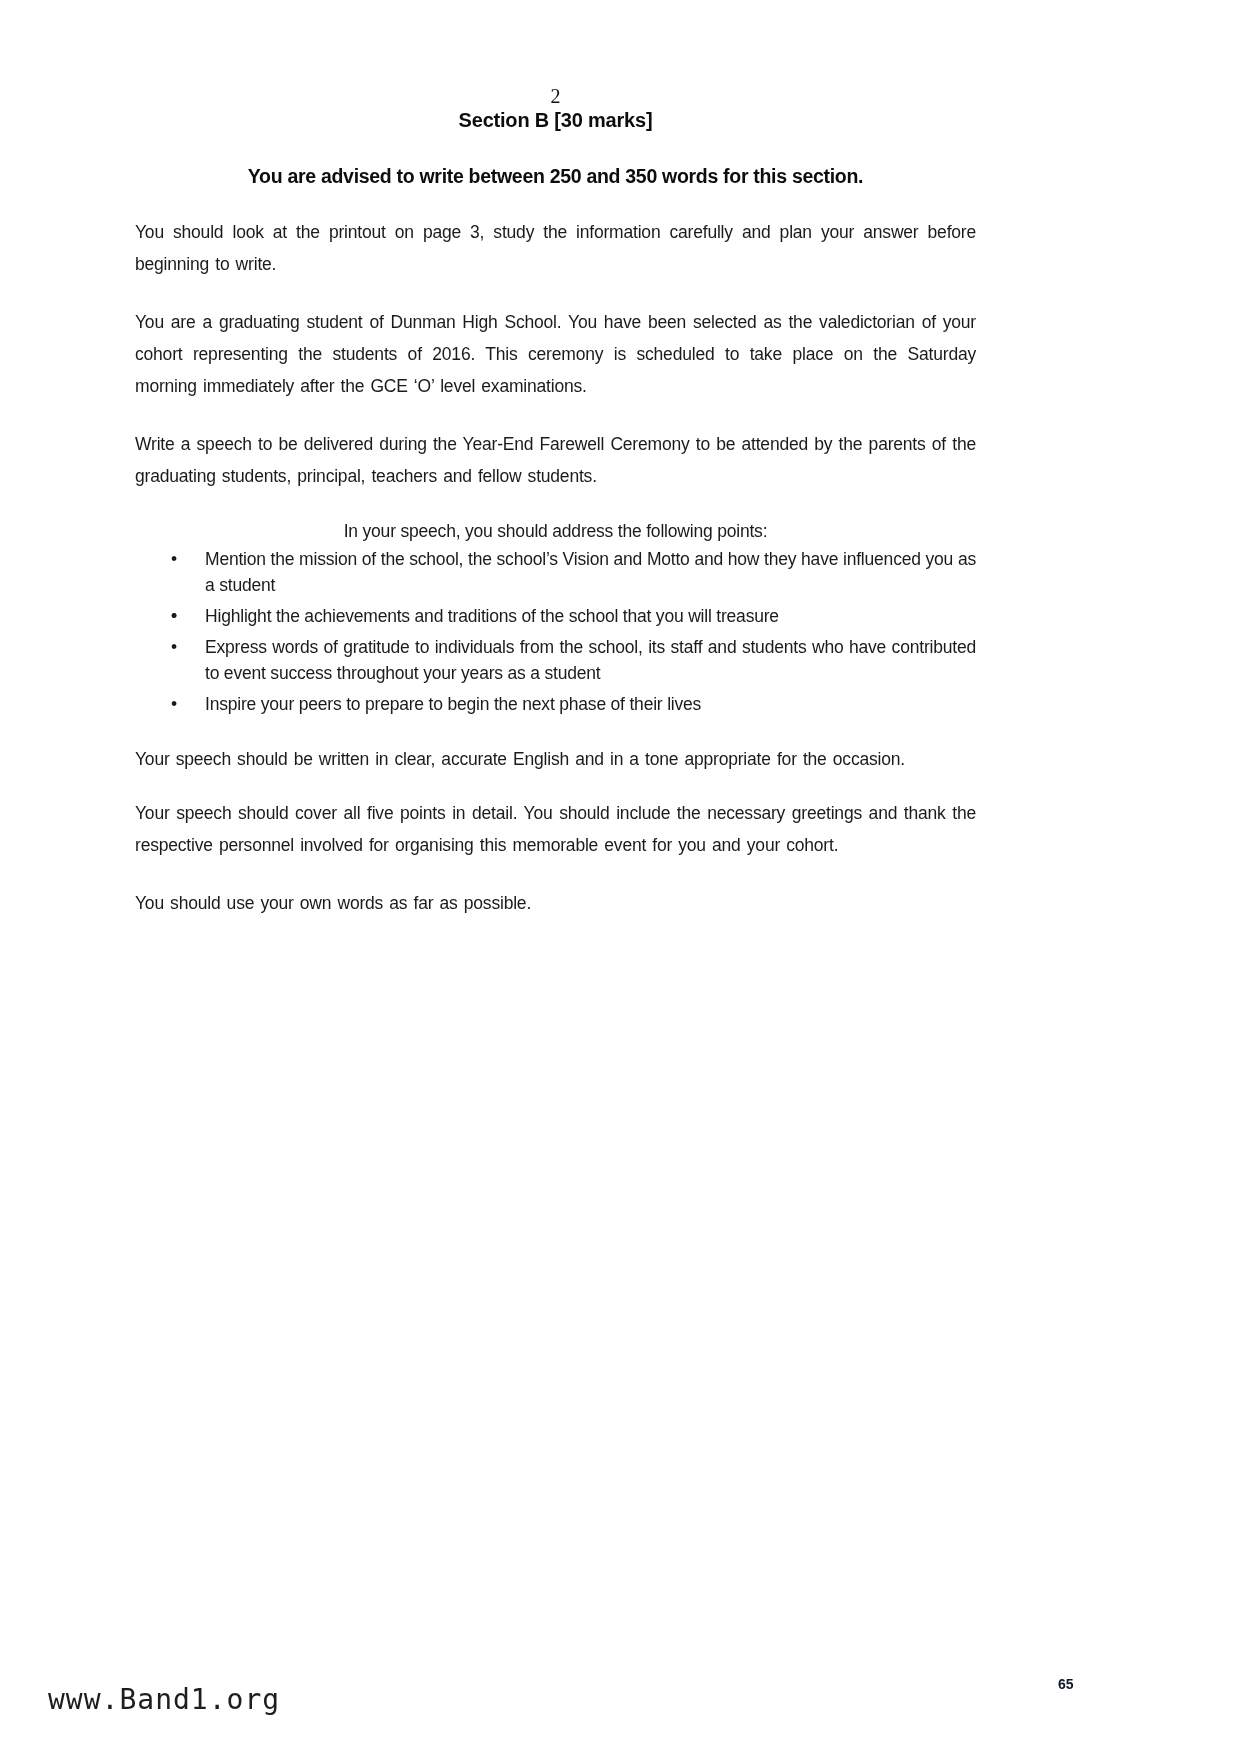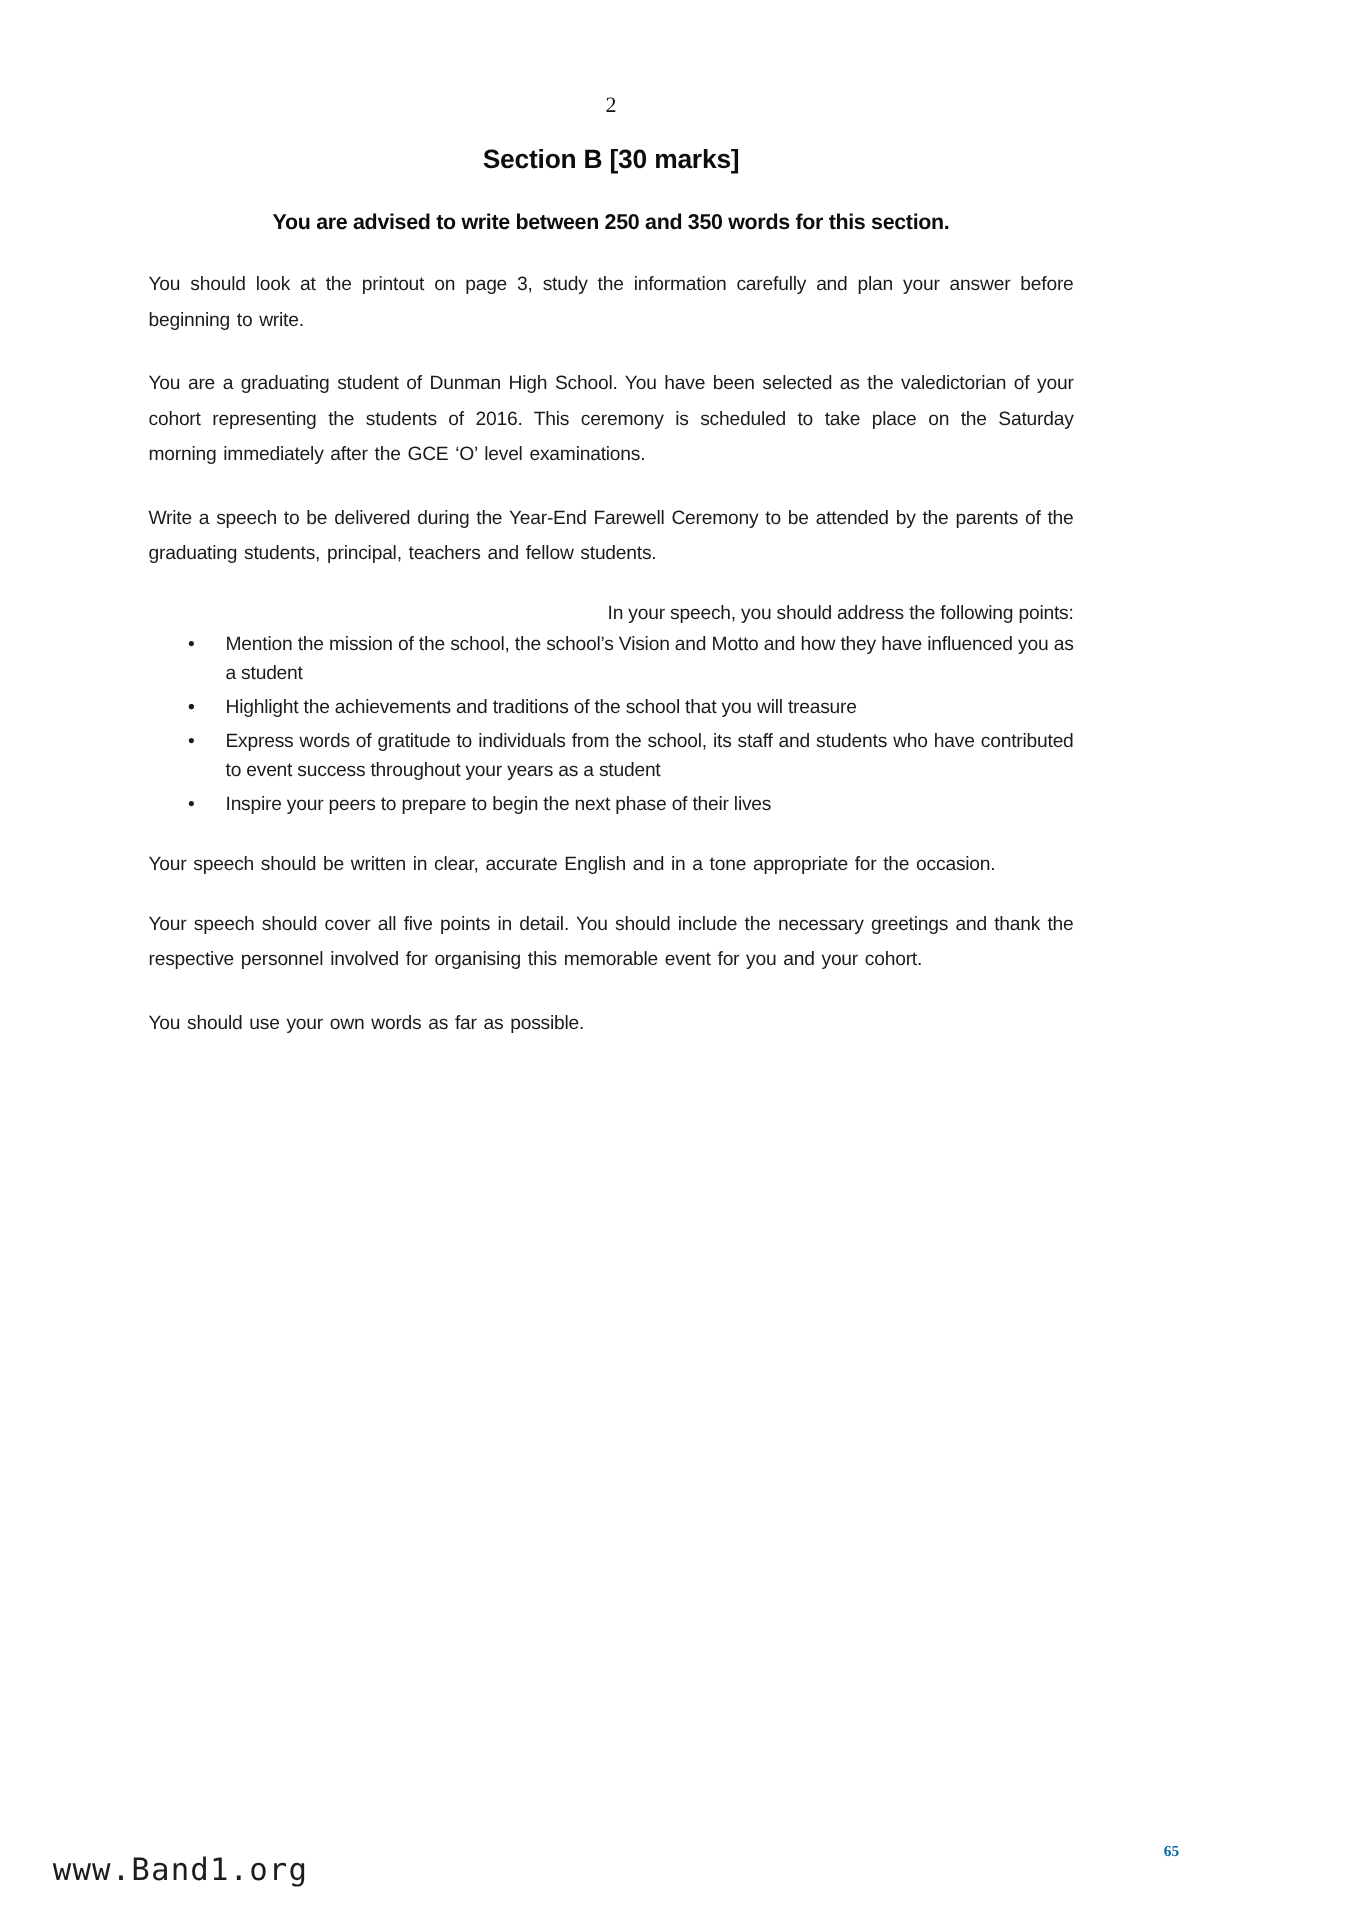--- a/index.html
+++ b/index.html
@@ -21,24 +21,23 @@
     width: 841px;
   }
   .page-number-top {
     text-align: center;
     font-family: "Liberation Serif", serif;
     font-size: 20px;
     line-height: 24px;
     color: #111;
   }
   .section-title {
-    margin-top: 26px;
     text-align: center;
     font-weight: bold;
-    font-size: 24px;
+    font-size: 20px;
     line-height: 24px;
     letter-spacing: -0.2px;
     color: #0d0d0d;
   }
   .advice-line {
     margin-top: 32px;
     text-align: center;
     font-weight: bold;
     font-size: 19.5px;
     line-height: 24px;
@@ -52,21 +51,21 @@
     letter-spacing: -0.2px;
     word-spacing: 1.5px;
     text-align: justify;
   }
   .para.first { margin-top: 28px; }
   .points-intro {
     margin-top: 26px;
     font-size: 17.5px;
     line-height: 26px;
     letter-spacing: -0.2px;
-    text-align: right;
+    text-align: center;
   }
   ul.points {
     list-style: none;
     margin-top: 2px;
   }
   ul.points li {
     position: relative;
     padding-left: 70px;
     font-size: 17.5px;
     line-height: 26px;
@@ -92,22 +91,21 @@
     font-size: 28px;
     letter-spacing: 1px;
     color: #1d1d1d;
   }
   .page-number-bottom {
     position: absolute;
     left: 1058px;
     top: 1676px;
     font-size: 14px;
     font-weight: bold;
-    color: #0369a1;
-    font-family: Liberation Serif, serif;
+    color: #0f172a;
   }
 </style>
 </head>
 <body>
 
 <div class="page">
   <div class="content">
 
     <div class="page-number-top">2</div>
 

